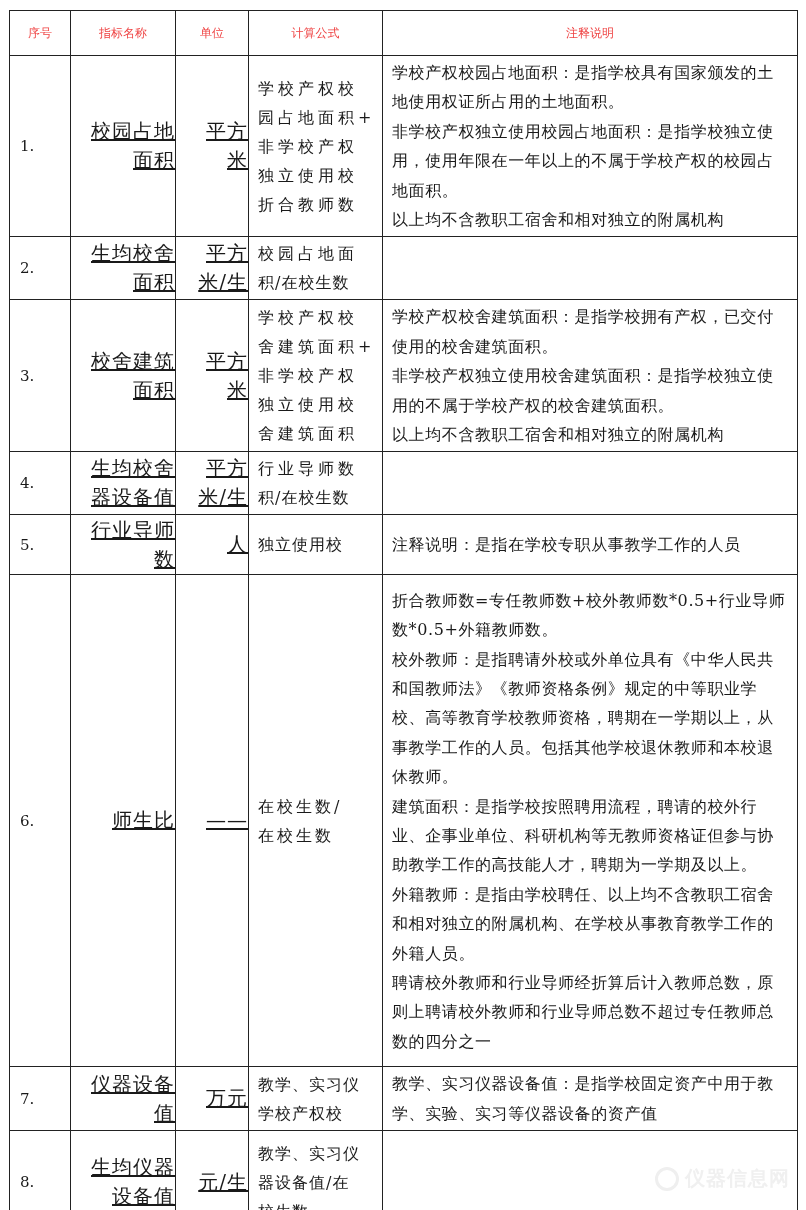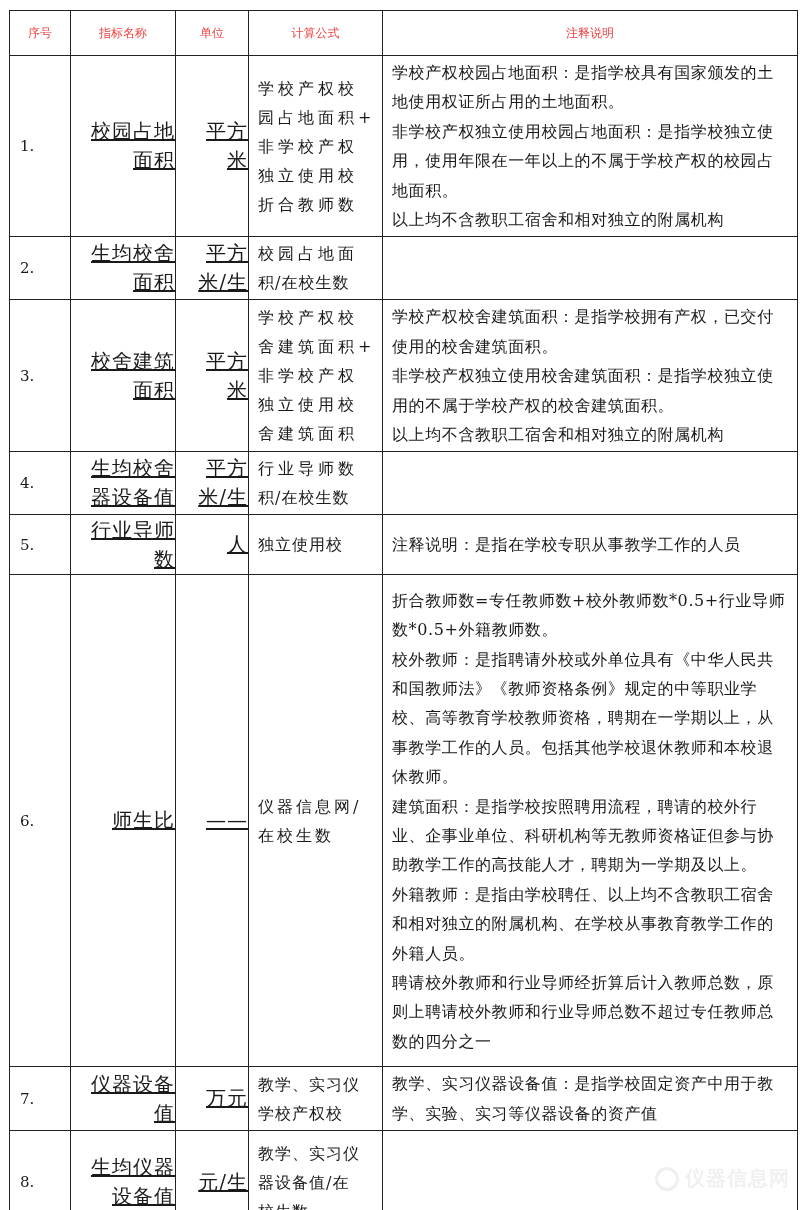--- a/index.html
+++ b/index.html
@@ -222,21 +222,21 @@
 
     <tr style="height:492px">
       <td class="idx">6.</td>
       <td class="name">
         <span class="line">师生比</span>
       </td>
       <td class="unit">
         <span class="line">——</span>
       </td>
       <td class="formula">
-        <span class="line" style="letter-spacing:3px">仪器信息网/</span>
+        <span class="line" style="letter-spacing:3px">在校生数/</span>
         <span class="line" style="letter-spacing:3px">在校生数</span>
       </td>
       <td class="note">
         <p>折合教师数=专任教师数+校外教师数*0.5+行业导师数*0.5+外籍教师数。</p>
         <p>校外教师：是指聘请外校或外单位具有《中华人民共和国教师法》《教师资格条例》规定的中等职业学校、高等教育学校教师资格，聘期在一学期以上，从事教学工作的人员。包括其他学校退休教师和本校退休教师。</p>
         <p>建筑面积：是指学校按照聘用流程，聘请的校外行业、企事业单位、科研机构等无教师资格证但参与协助教学工作的高技能人才，聘期为一学期及以上。</p>
         <p>外籍教师：是指由学校聘任、以上均不含教职工宿舍和相对独立的附属机构、在学校从事教育教学工作的外籍人员。</p>
         <p>聘请校外教师和行业导师经折算后计入教师总数，原则上聘请校外教师和行业导师总数不超过专任教师总数的四分之一</p>
       </td>
     </tr>

